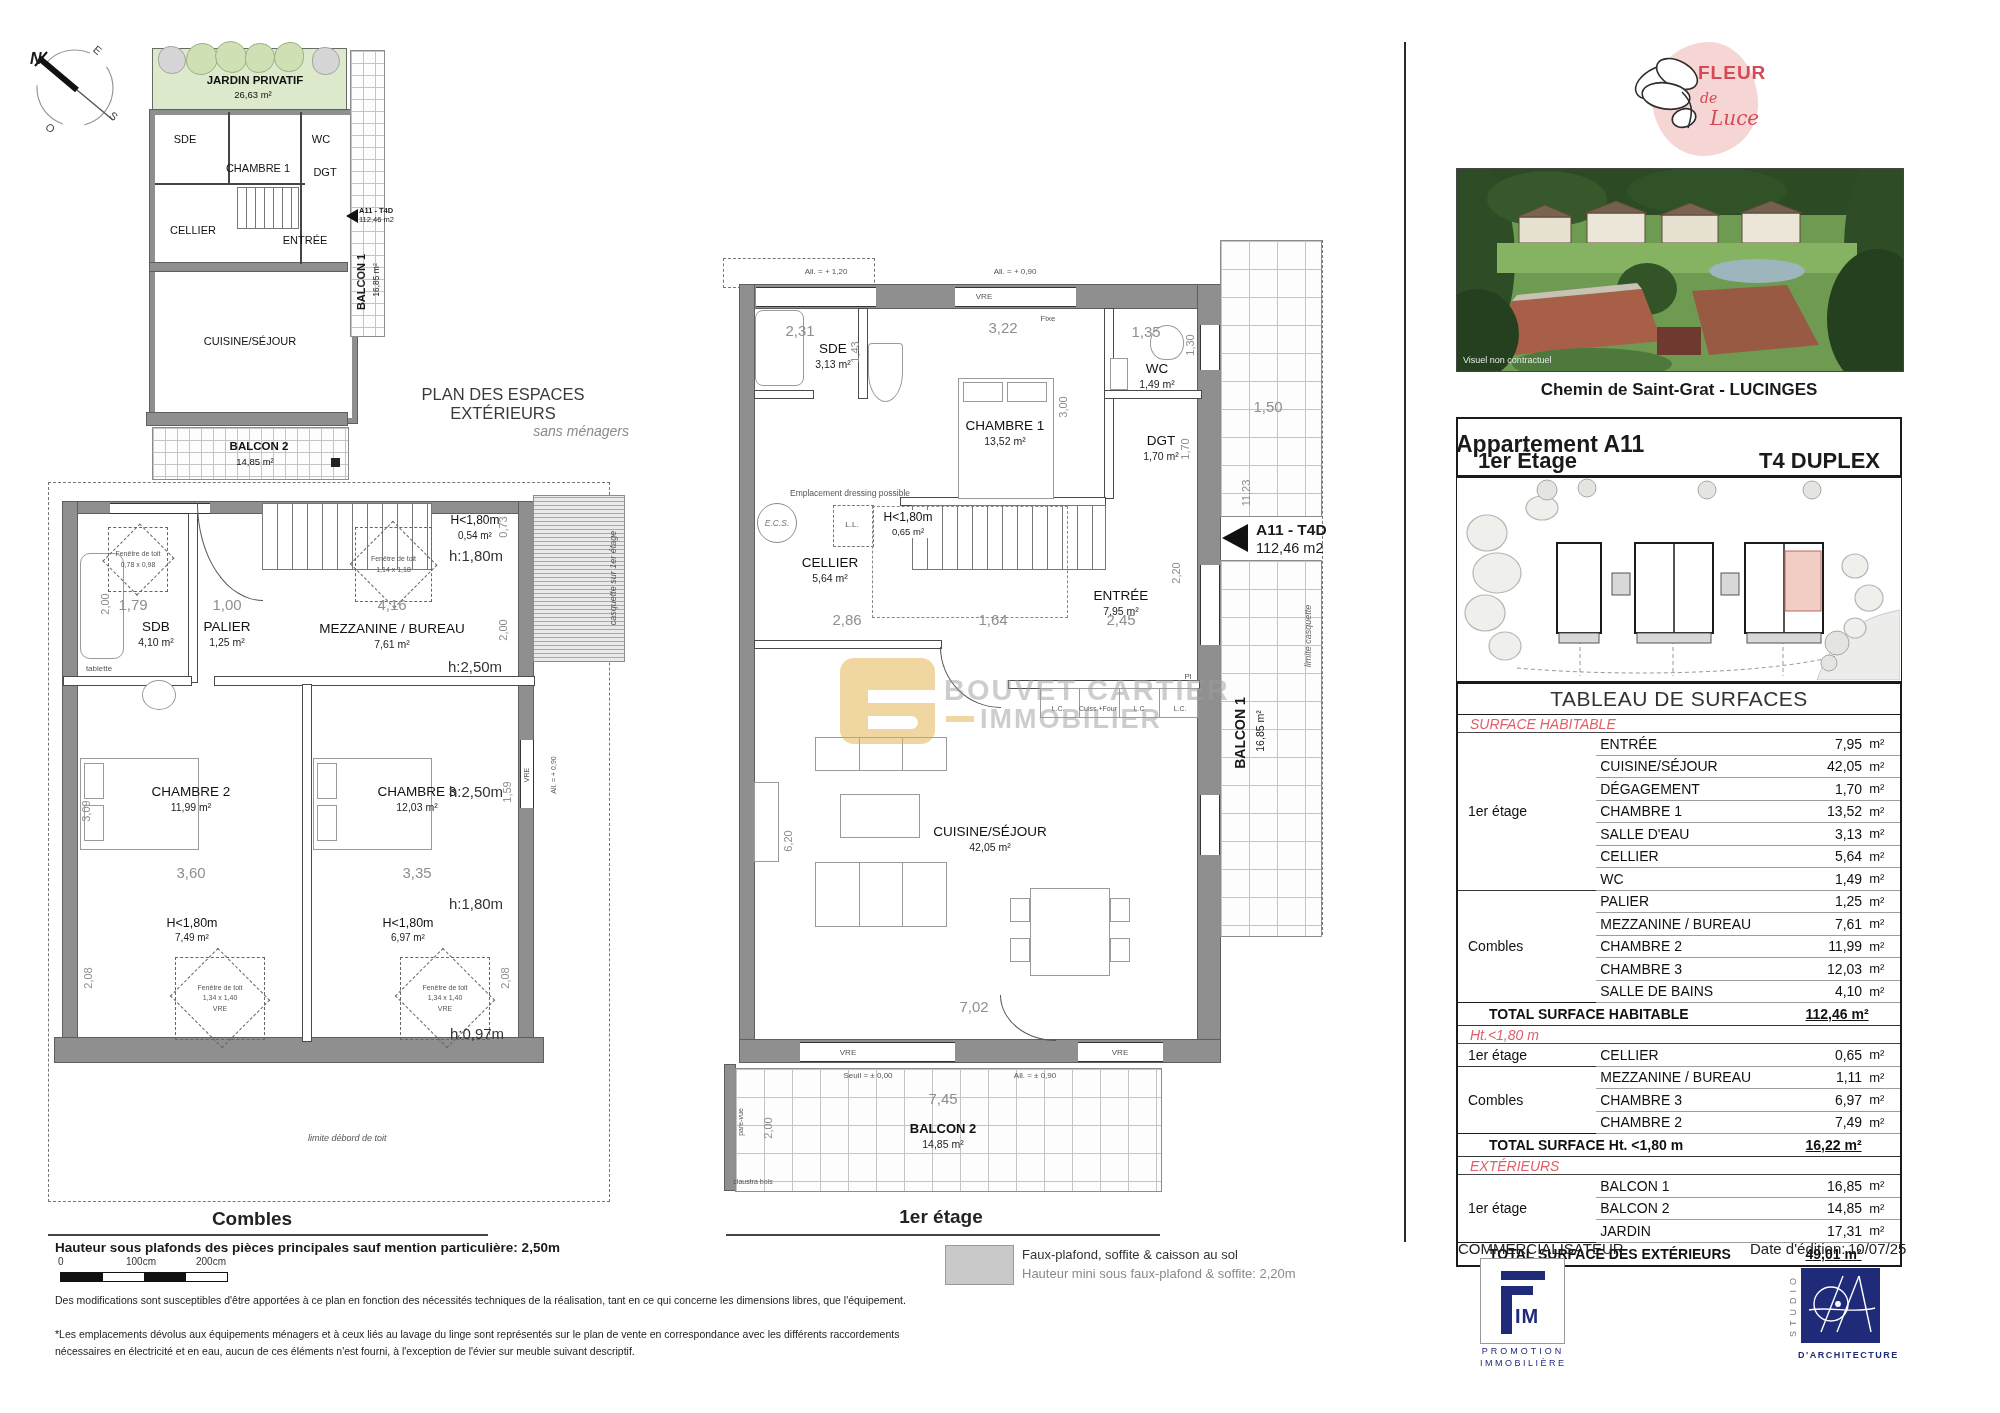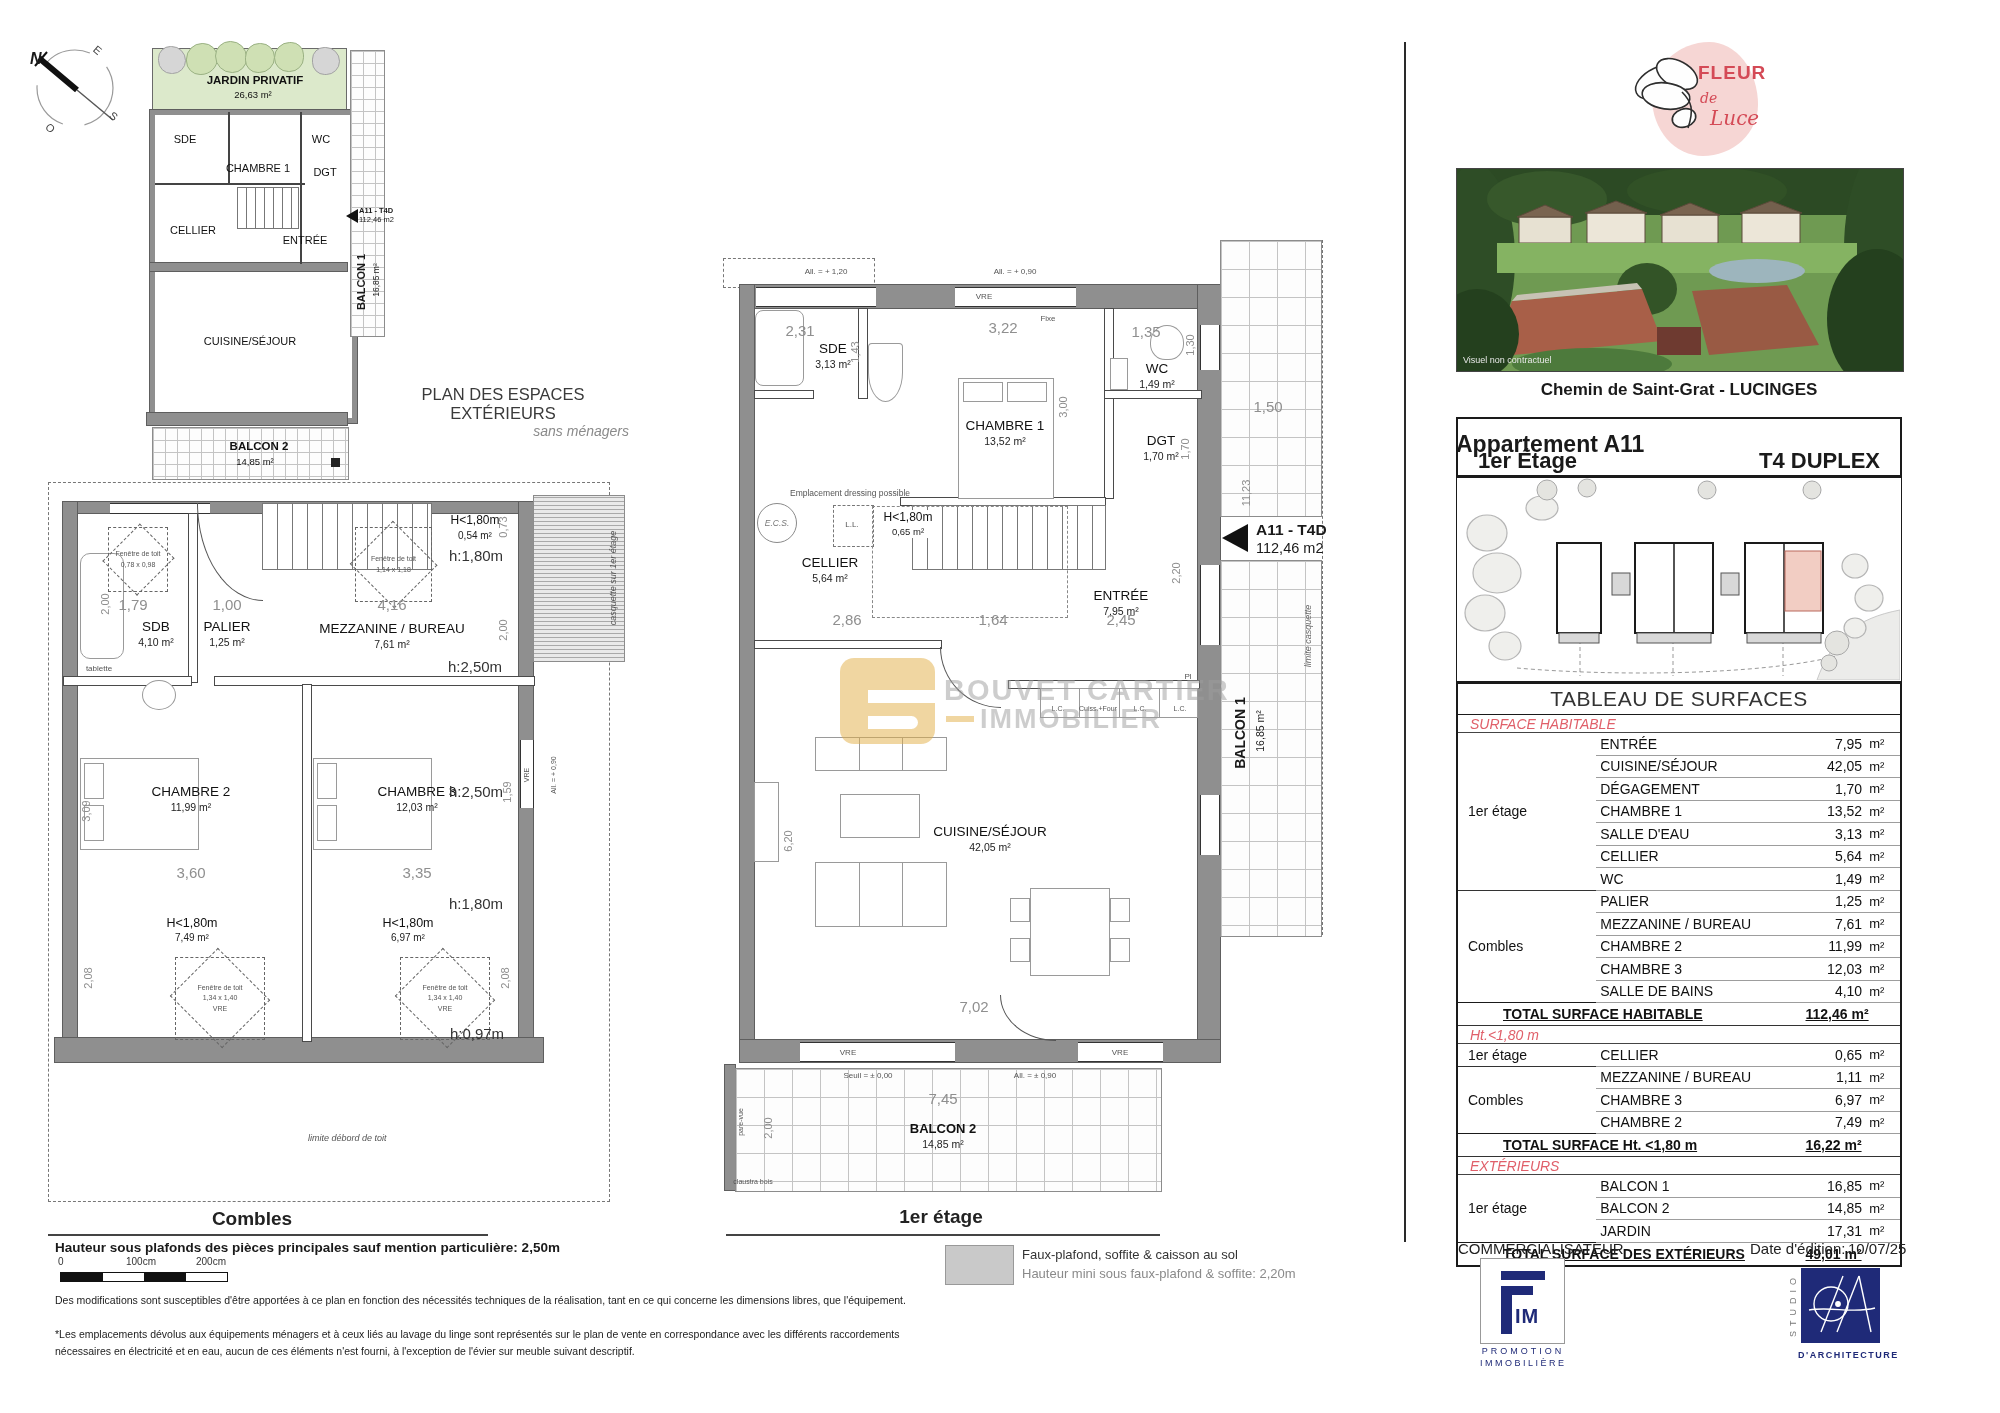--- a/index.html
+++ b/index.html
@@ -39,21 +39,21 @@
   #stable td{padding:0;font-size:14px;color:#111;vertical-align:middle}
   #stable tr.ttl td{height:30px;text-align:center;font-size:21px;color:#333;letter-spacing:.5px;border-bottom:1.6px solid #1a1a1a}
   #stable tr.sec td{height:17px;font-style:italic;color:#e0606a;padding-left:12px;border-top:1.4px solid #333;border-bottom:1px solid #444;font-size:14px}
   #stable td.g{padding-left:10px}
   #stable td.l{padding-left:4px;border-bottom:1px solid #9d9d9d}
   #stable td.v{text-align:right;border-bottom:1px solid #9d9d9d;padding-right:2px}
   #stable td.u{padding-left:5px;border-bottom:1px solid #9d9d9d;font-size:13px}
   #stable tr.r td{height:21.5px}
   #stable tr.gs td{border-top:1.4px solid #333}
   #stable tr.tot td{height:22px;font-weight:bold;border-top:1.7px solid #1a1a1a}
-  #stable td.tl{padding-left:45px;text-decoration:underline}
+  #stable td.tl{padding-left:31px;}
   #stable td.tv{padding-left:16px;text-decoration:underline}
   .plabel{position:absolute;transform:translateX(-50%);font-size:19px;font-weight:bold;color:#222;white-space:nowrap}
   .hline{position:absolute;background:#444}
   .fnote{position:absolute;font-size:10.5px;color:#1c1c1c;white-space:nowrap}
 </style>
 </head>
 <body>
 
 <div id="page">
 

